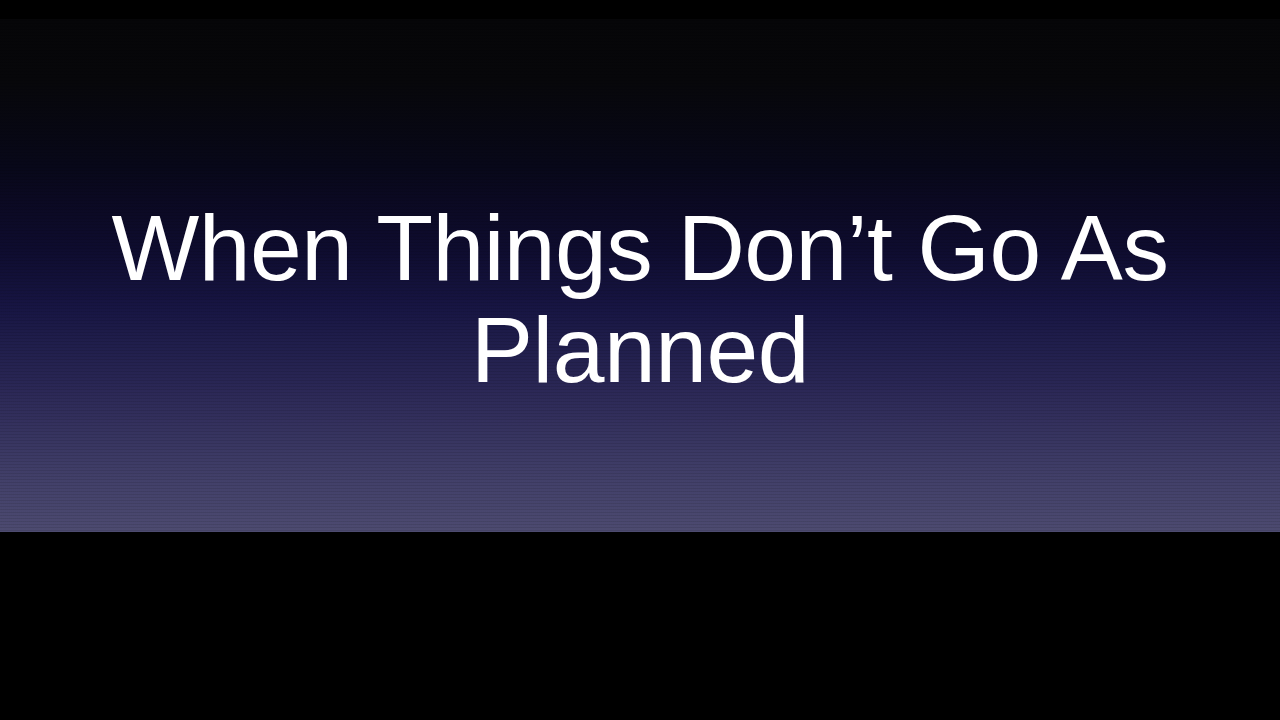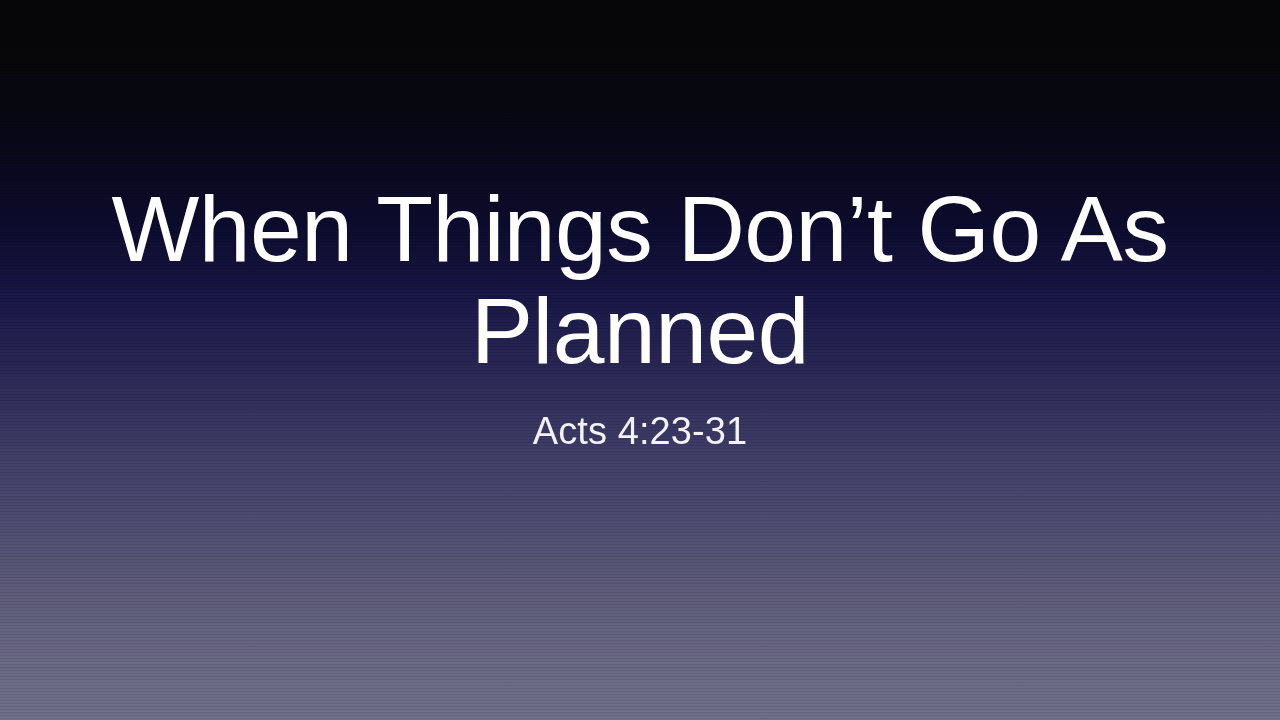--- a/index.html
+++ b/index.html
@@ -13,41 +13,42 @@
     width: 1280px;
     height: 720px;
     overflow: hidden;
     font-family: "Liberation Sans", sans-serif;
   }
 
   
   .slide {
     position: relative;
     width: 1280px;
-    height: 720px;
+    height: 513px;
     overflow: hidden;
     
     background-image: linear-gradient(
       to bottom,
       #050507   0px,
       #060609  60px,
       #070718 150px,
       #0a0820 180px,
       #0d0b2c 230px,
       #161440 290px,
       #1e1c48 325px,
       #26234f 360px,
       #312e59 405px,
       #3c3a62 450px,
       #464469 500px,
       #53516f 560px,
       #5d5b78 615px,
       #66657f 670px,
       #6b6b84 720px
     );
+    margin-top: 19px;
   }
 
   
   .slide-grain {
     position: absolute;
     inset: 0;
     pointer-events: none;
     opacity: .055;
     mix-blend-mode: overlay;
     background-image:
@@ -108,17 +109,16 @@
 
 <div class="slide">
 
   <div class="slide-grain"></div>
 
   <div class="content">
 
     <h1 class="slide-title">When Things Don’t Go As
 Planned</h1>
 
-    <p class="slide-subtitle">Acts 4:23-31</p>
 
   </div>
 
 </div>
 
 </body></html>

